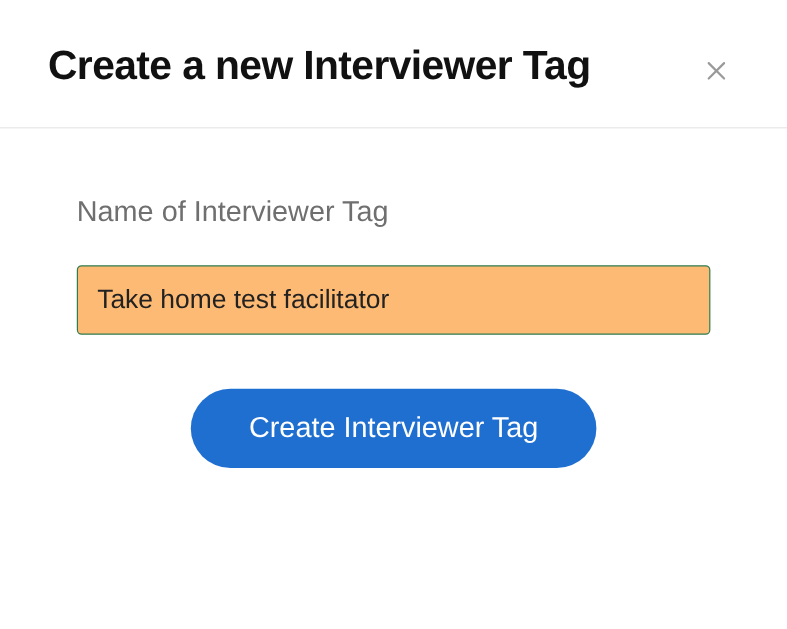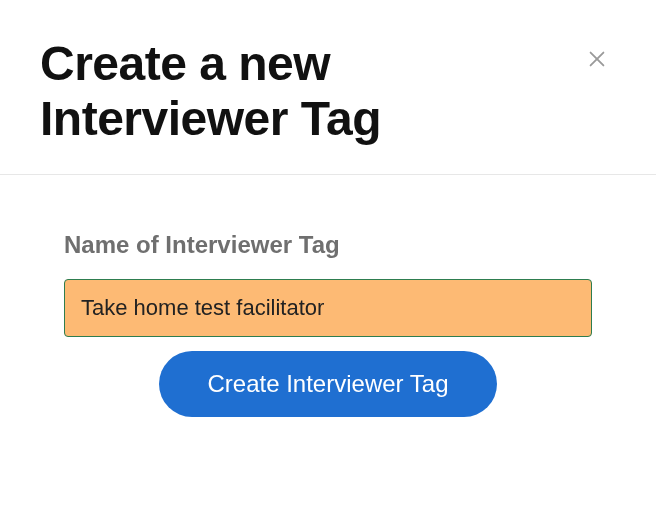--- a/index.html
+++ b/index.html
@@ -17,21 +17,21 @@
     flex-direction: column;
   }
   .header {
     display: flex;
     align-items: flex-start;
     justify-content: space-between;
     padding: 36px 40px 28px 40px;
     border-bottom: 1px solid #e7e7e7;
   }
   .title {
-    font-size: 48px;
+    font-size: 34px;
     font-weight: 700;
     line-height: 1.15;
     letter-spacing: -0.5px;
     color: #111;
     max-width: 500px;
   }
   .close-btn {
     background: none;
     border: none;
     padding: 8px;
@@ -47,39 +47,39 @@
     height: 22px;
     stroke: currentColor;
   }
   .body {
     padding: 56px 64px 0 64px;
     display: flex;
     flex-direction: column;
   }
   .field-label {
     font-size: 24px;
-    font-weight: 700;
+    font-weight: 400;
     color: #6f6f6f;
-    margin-bottom: 20px;
+    margin-bottom: 30px;
   }
   .text-input {
     width: 100%;
     height: 58px;
     border: 1.5px solid #2e7d4f;
     border-radius: 4px;
     padding: 0 16px;
     font-size: 22px;
     color: #222;
     outline: none;
     background: #fdba74;
   }
   .actions {
     display: flex;
     justify-content: center;
-    margin-top: 14px;
+    margin-top: 45px;
   }
   .primary-btn {
     background: #1f6fd1;
     color: #ffffff;
     border: none;
     border-radius: 36px;
     height: 66px;
     padding: 0 48px;
     font-size: 24px;
     font-weight: 500;

